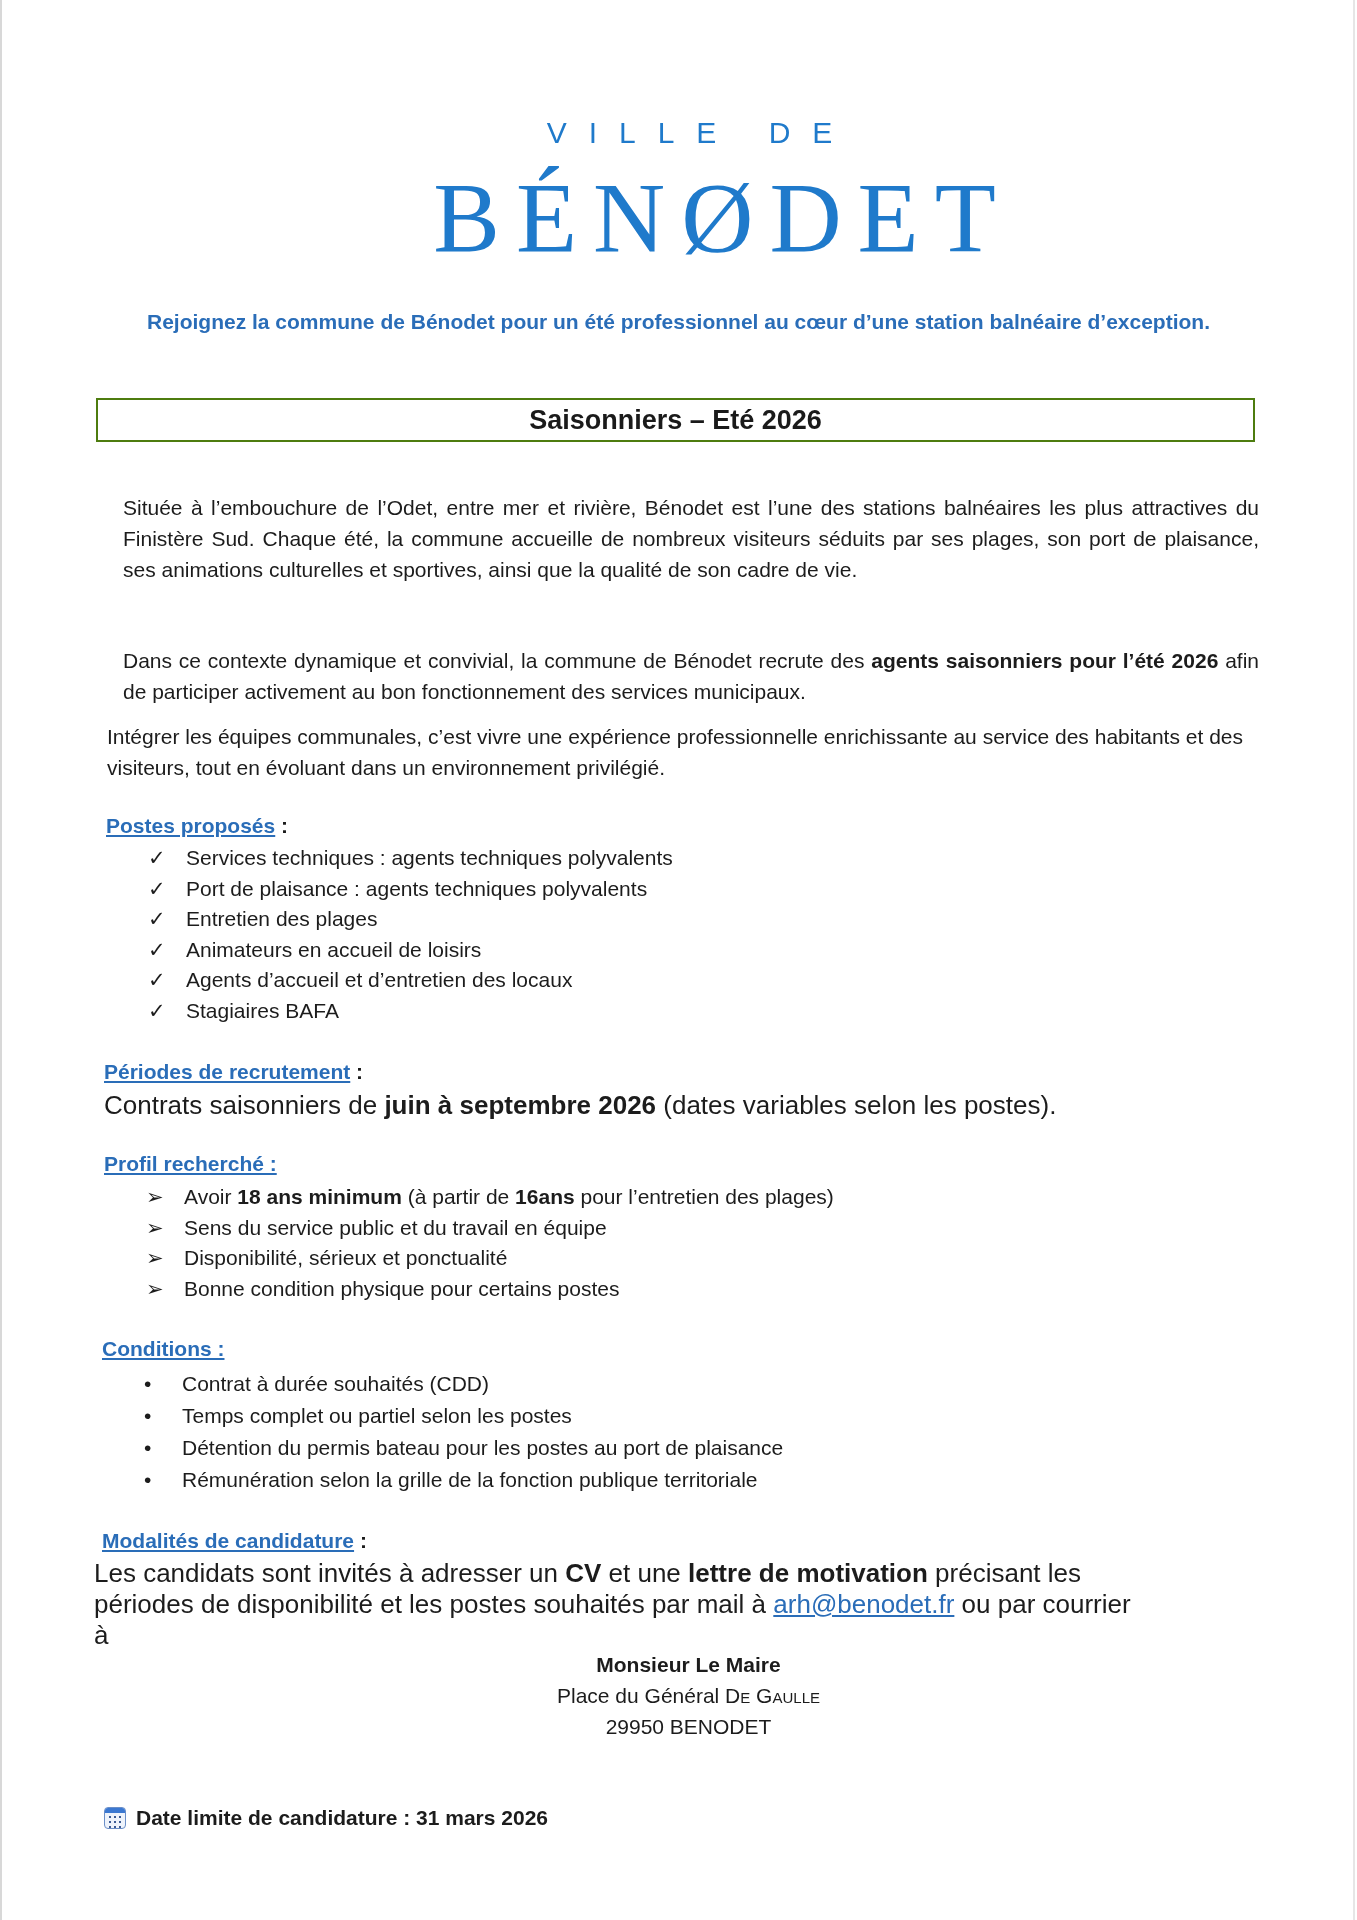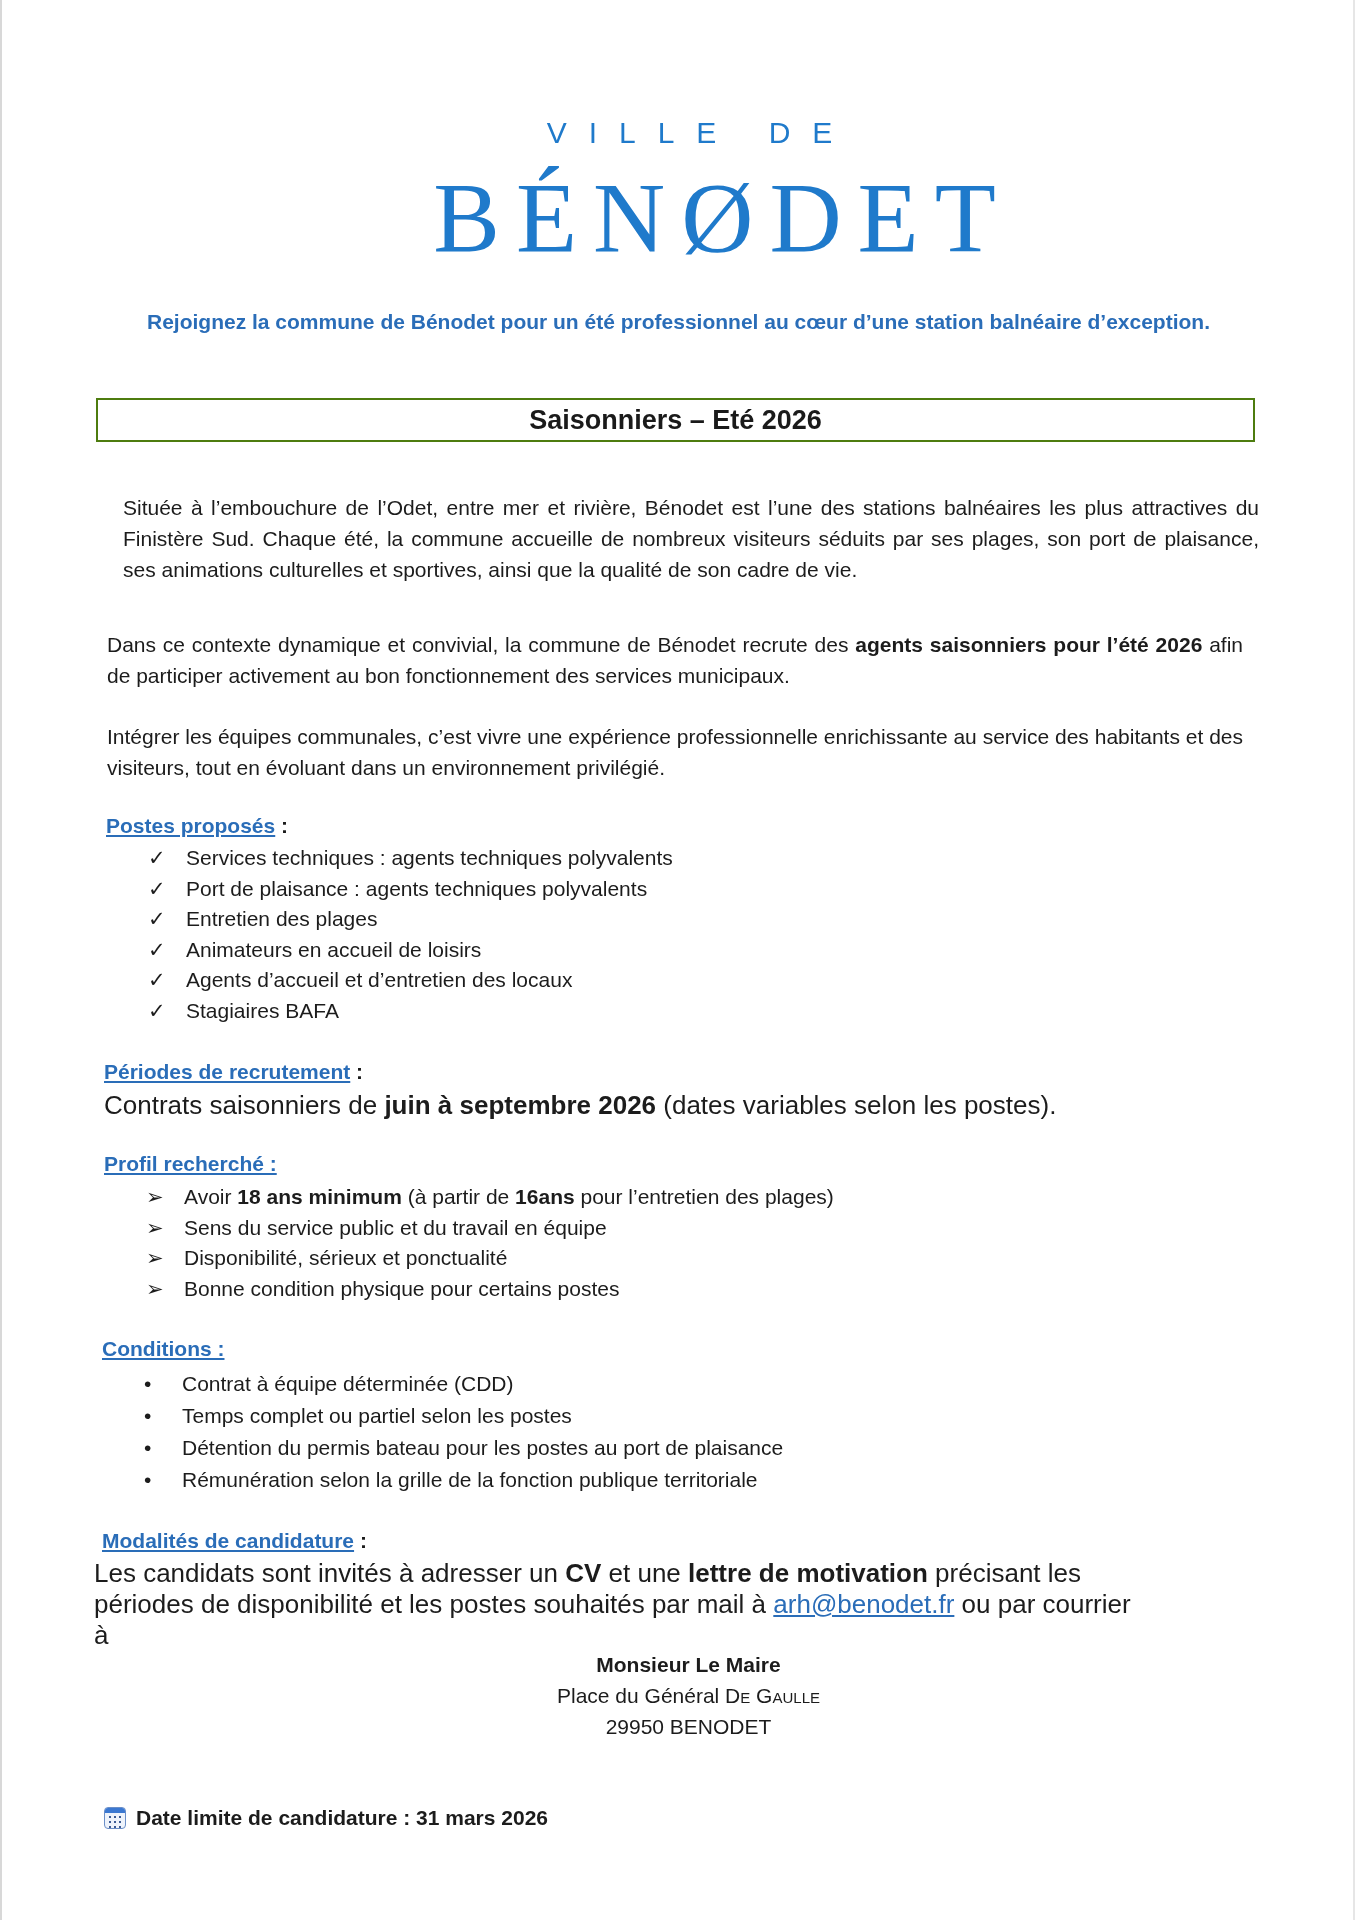--- a/index.html
+++ b/index.html
@@ -53,21 +53,21 @@
 <div class="edge-right"></div>
 
 <div class="logo logo-top">VILLE DE</div>
 <div class="logo logo-main">BÉNØDET</div>
 
 <div class="tagline">Rejoignez la commune de Bénodet pour un été professionnel au cœur d’une station balnéaire d’exception.</div>
 
 <div class="title-box">Saisonniers – Eté 2026</div>
 
 <p class="para p1" style="margin:16px">Située à l’embouchure de l’Odet, entre mer et rivière, Bénodet est l’une des stations balnéaires les plus attractives du Finistère Sud. Chaque été, la commune accueille de nombreux visiteurs séduits par ses plages, son port de plaisance, ses animations culturelles et sportives, ainsi que la qualité de son cadre de vie.</p>
-<p class="para p2" style="margin:0"><span>Dans ce contexte dynamique et convivial, la commune de Bénodet recrute des </span><b>agents saisonniers pour l’été 2026</b><span> afin de participer activement au bon fonctionnement des services municipaux.</span></p>
+<p class="para p2" style="margin:16px"><span>Dans ce contexte dynamique et convivial, la commune de Bénodet recrute des </span><b>agents saisonniers pour l’été 2026</b><span> afin de participer activement au bon fonctionnement des services municipaux.</span></p>
 <p class="para p3" style="margin:0">Intégrer les équipes communales, c’est vivre une expérience professionnelle enrichissante au service des habitants et des visiteurs, tout en évoluant dans un environnement privilégié.</p>
 
 <div class="section-head" style="top:814px; left:106px;">
   <span class="link">Postes proposés</span><span class="colon"> :</span>
 </div>
 <ul class="list" style="top:843px; left:148px;">
   <li><span class="mark">✓</span><span>Services techniques : agents techniques polyvalents</span></li>
   <li><span class="mark">✓</span><span>Port de plaisance : agents techniques polyvalents</span></li>
   <li><span class="mark">✓</span><span>Entretien des plages</span></li>
   <li><span class="mark">✓</span><span>Animateurs en accueil de loisirs</span></li>
@@ -89,21 +89,21 @@
   <li><span class="mark">➢</span><span>Avoir </span><b>18 ans minimum</b><span> (à partir de </span><b>16ans</b><span> pour l’entretien des plages)</span></li>
   <li><span class="mark">➢</span><span>Sens du service public et du travail en équipe</span></li>
   <li><span class="mark">➢</span><span>Disponibilité, sérieux et ponctualité</span></li>
   <li><span class="mark">➢</span><span>Bonne condition physique pour certains postes</span></li>
 </ul>
 
 <div class="section-head" style="top:1337px; left:102px;">
   <span class="link">Conditions :</span>
 </div>
 <ul class="list" style="top:1368px; left:144px; line-height:32px;">
-  <li><span class="mark">•</span><span>Contrat à équipe déterminée (CDD)</span></li>
+  <li><span class="mark">•</span><span>Contrat à durée souhaités (CDD)</span></li>
   <li><span class="mark">•</span><span>Temps complet ou partiel selon les postes</span></li>
   <li><span class="mark">•</span><span>Détention du permis bateau pour les postes au port de plaisance</span></li>
   <li><span class="mark">•</span><span>Rémunération selon la grille de la fonction publique territoriale</span></li>
 </ul>
 
 <div class="section-head" style="top:1529px; left:102px;">
   <span class="link">Modalités de candidature</span><span class="colon"> :</span>
 </div>
 <div class="plain" style="top:1558px; left:94px; width:1050px;">
   <span>Les candidats sont invités à adresser un </span><b>CV</b><span> et une </span><b>lettre de motivation</b><span> précisant les périodes de disponibilité et les postes souhaités par mail à </span><span class="email">arh@benodet.fr</span><span> ou par courrier à</span>

